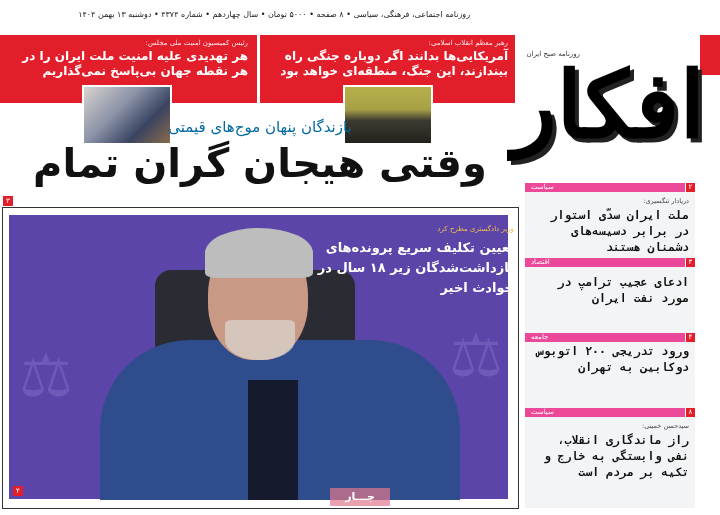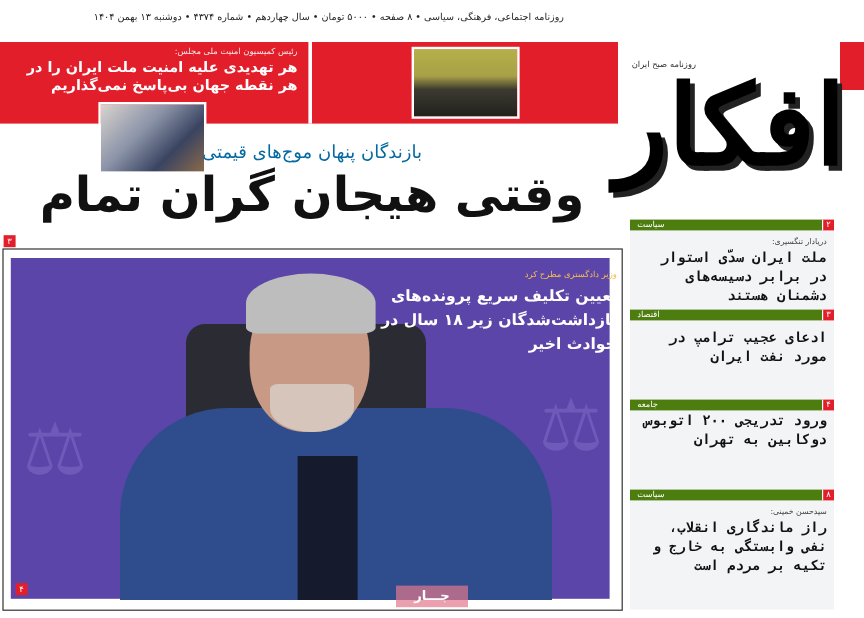--- a/index.html
+++ b/index.html
@@ -76,33 +76,37 @@
   .watermark {
     position: absolute; top: 488px; left: 330px; width: 60px; height: 18px;
     background: rgba(225, 120, 140, .7); color: #fff; font-size: 11px; font-weight: bold; text-align: center; line-height: 18px;
   }
 
   
   .sidebar { position: absolute; top: 183px; left: 525px; width: 170px; }
   .sb-item { background: #f3f4f6; height: 75px; margin-bottom: 0; position: relative; }
   .sb-bar { height: 9px; display: flex; direction: rtl; }
   .sb-num { width: 10px; background: #e31e2b; color: #fff; font-size: 7px; text-align: center; line-height: 9px; border-left: 1px solid #fff; }
-  .sb-section { flex: 1; background: #4d7c0f; color: #fff; font-size: 7px; padding-right: 6px; line-height: 9px; text-align: left; padding-left: 6px; }
+  .sb-section { flex: 1; background: #ec4899; color: #fff; font-size: 7px; padding-right: 6px; line-height: 9px; text-align: left; padding-left: 6px; }
   .sb-kicker { font-size: 6.5px; color: #444; padding: 5px 6px 1px 6px; text-align: right; }
   .sb-head { font-size: 11.5px; font-weight: bold; color: #111; padding: 2px 6px; text-align: right; line-height: 16px; font-family: Liberation Mono, monospace; }
 </style>
 </head>
 <body>
 
 <div class="masthead-info">روزنامه اجتماعی، فرهنگی، سیاسی • ۸ صفحه • ۵۰۰۰ تومان • سال چهاردهم • شماره ۴۳۷۴ • دوشنبه ۱۳ بهمن ۱۴۰۴</div>
 
 <div class="top-strip"></div>
 
 <div class="teaser t1">
   <div class="teaser-photo"></div>
+  <div class="teaser-text">
+    <div class="teaser-kicker">رهبر معظم انقلاب اسلامی:</div>
+    <div class="teaser-head">آمریکایی‌ها بدانند اگر دوباره جنگی راه بیندازند، این جنگ، منطقه‌ای خواهد بود</div>
+  </div>
 </div>
 <div class="teaser-divider"></div>
 <div class="teaser t2">
   <div class="teaser-photo"></div>
   <div class="teaser-text">
     <div class="teaser-kicker">رئیس کمیسیون امنیت ملی مجلس:</div>
     <div class="teaser-head">هر تهدیدی علیه امنیت ملت ایران را در هر نقطه جهان بی‌پاسخ نمی‌گذاریم</div>
   </div>
 </div>
 

